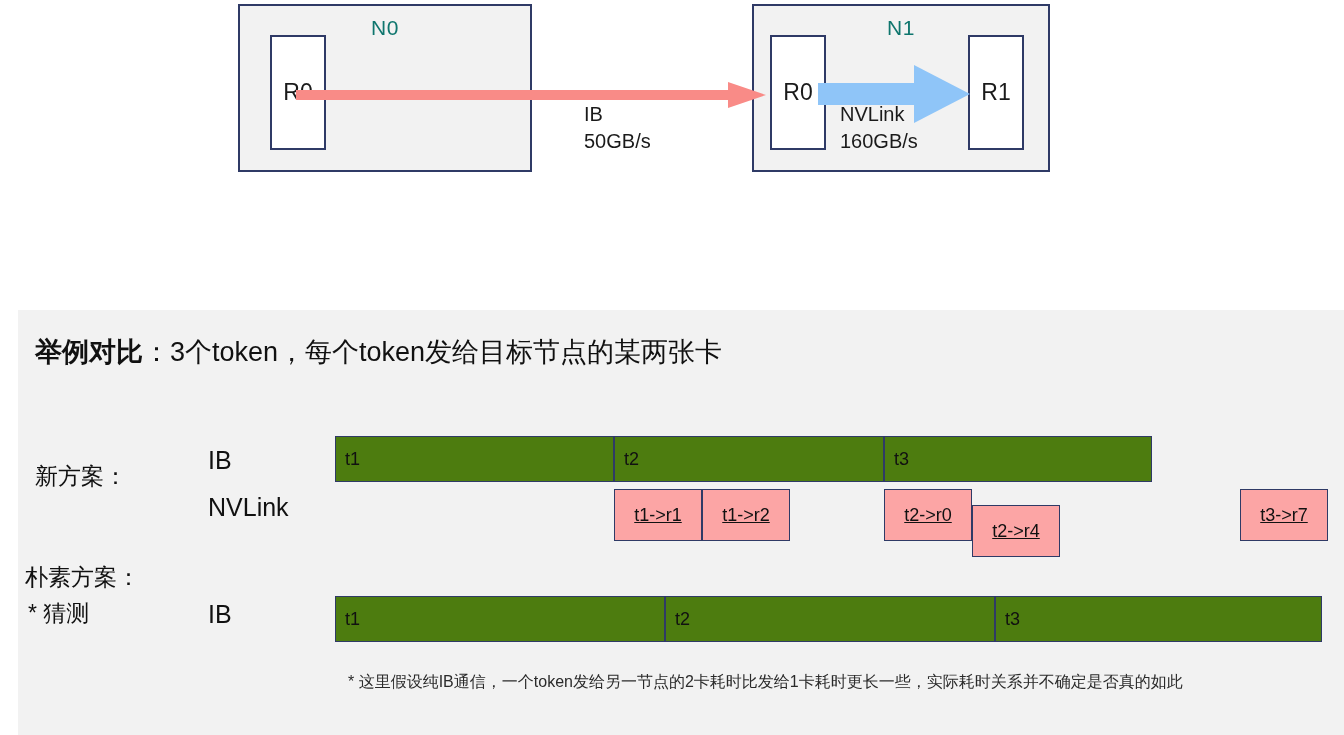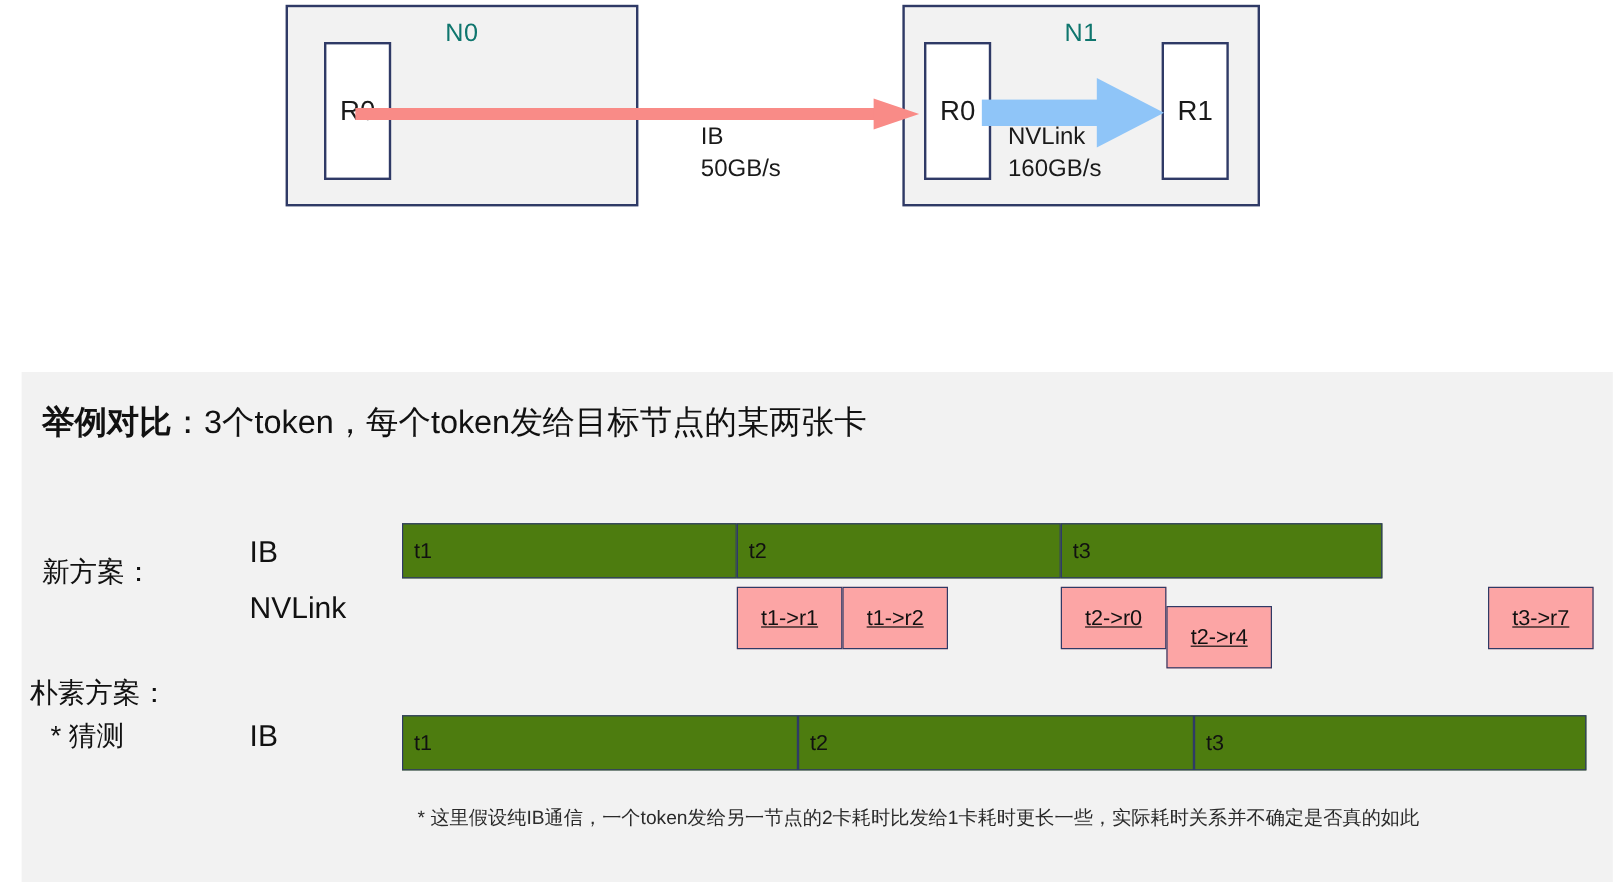--- a/index.html
+++ b/index.html
@@ -107,21 +107,21 @@
 
   .scheme-label {
     position: absolute;
     font-size: 23px;
     font-weight: normal;
     color: #111111;
     white-space: nowrap;
   }
   #label-new   { left: 17px; top: 151px; }
   #label-naive { left: 7px; top: 252px; }
-  #label-guess { left: 24px; top: 288px; }
+  #label-guess { left: 10px; top: 288px; }
 
   .lane-name {
     position: absolute;
     font-size: 25px;
     color: #111111;
     white-space: nowrap;
   }
   #lane-ib-new  { left: 190px; top: 136px; }
   #lane-nv-new  { left: 190px; top: 183px; }
   #lane-ib-nai  { left: 190px; top: 290px; }

